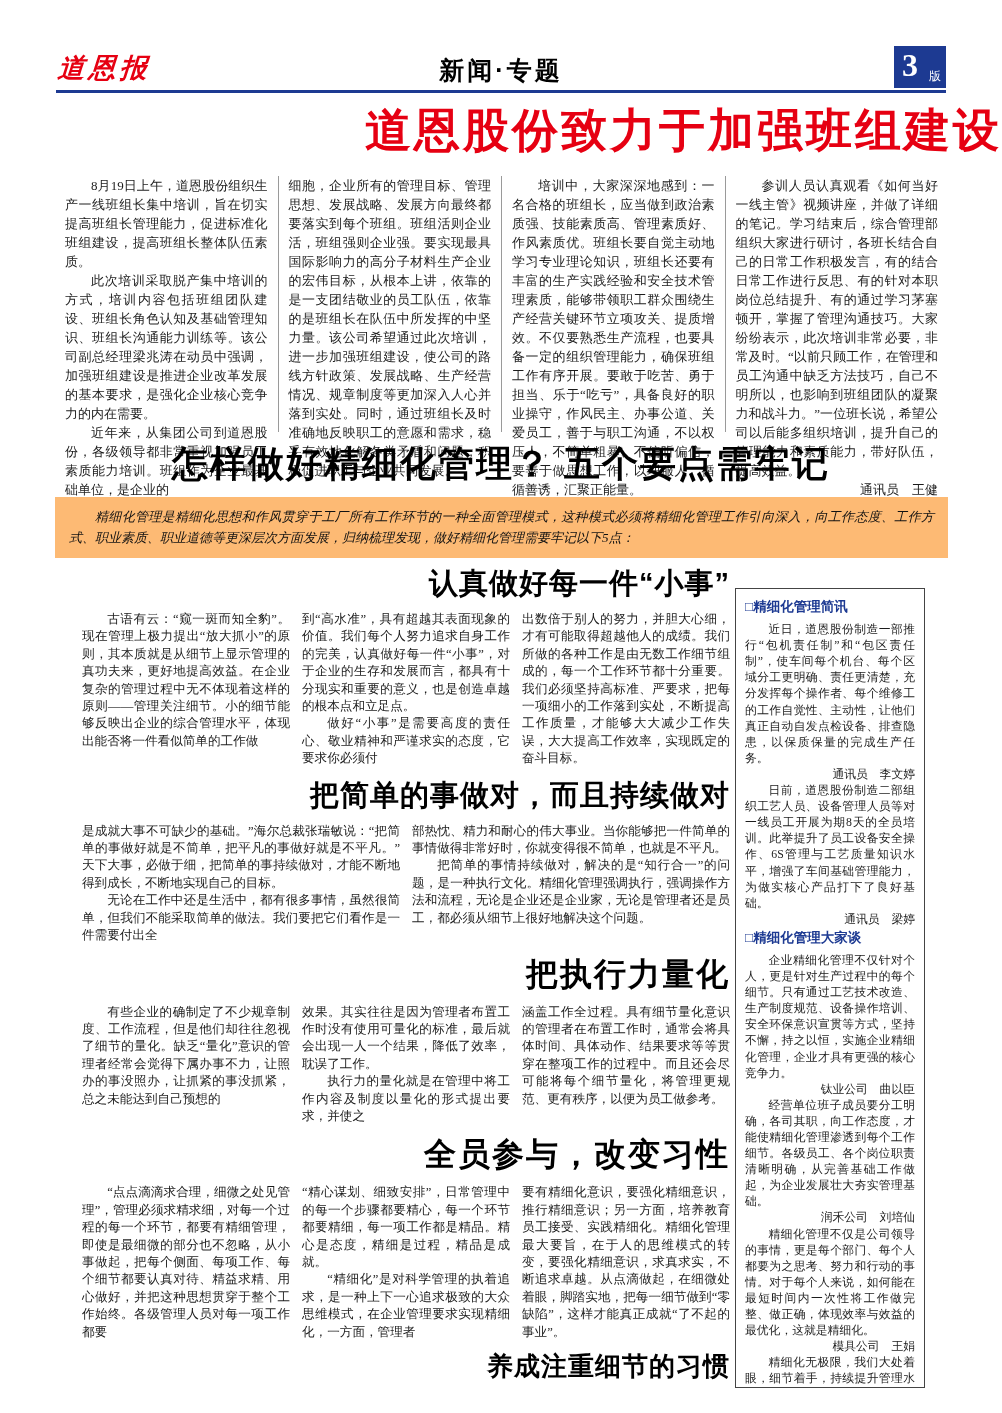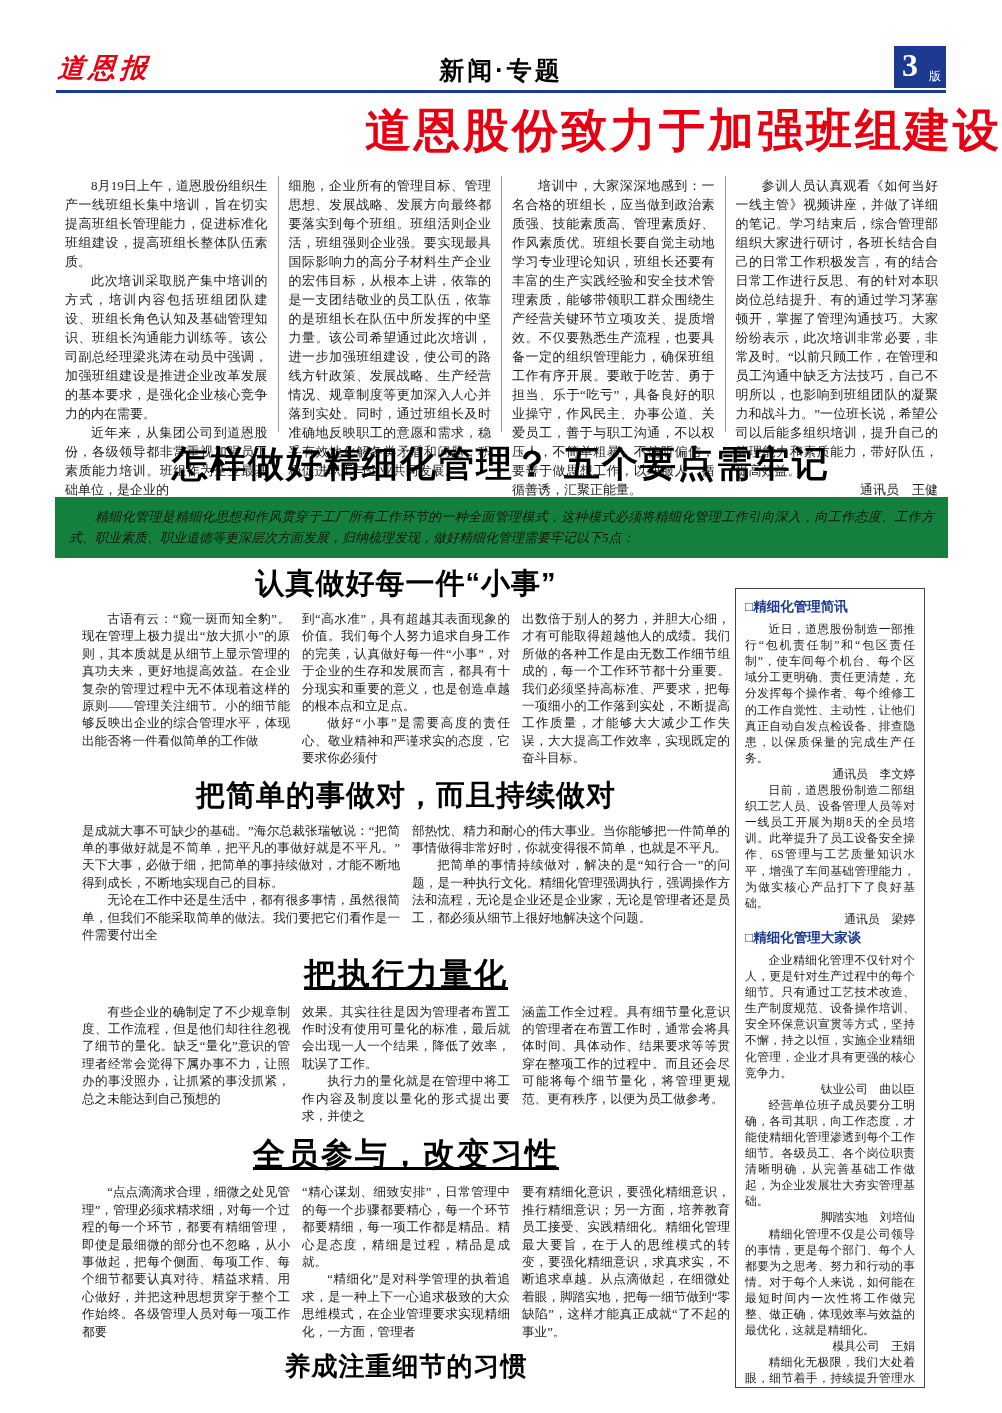--- a/index.html
+++ b/index.html
@@ -17,27 +17,27 @@
   .rule{position:absolute;left:56px;right:56px;top:90px;height:3px;background:#1d3a92;}
   
   .headline-main{position:absolute;left:0;right:0;top:100px;text-align:right;color:#e60012;
         font-family:"Liberation Sans", sans-serif;font-weight:bold;font-size:46px;letter-spacing:3px;}
   .article1{position:absolute;left:55px;top:176px;width:893px;height:256px;display:flex;}
   .a1col{flex:1;padding:0 10px;font-size:13px;line-height:19px;text-align:justify;}
   .a1col + .a1col{border-left:1px solid #9a9a9a;}
   
   .headline-sub{position:absolute;left:0;right:0;top:440px;text-align:center;color:#000;
         font-family:"Liberation Sans", sans-serif;font-weight:bold;font-size:36px;letter-spacing:2px;}
-  .intro{position:absolute;left:55px;top:497px;width:865px;background:#15803d;padding:9px 14px 10px;
+  .intro{position:absolute;left:55px;top:497px;width:865px;background:#fdba74;padding:9px 14px 10px;
         font-style:italic;font-size:13px;line-height:21px;text-align:justify;text-indent:2em;color:#111;}
   .left-content{position:absolute;left:82px;top:556px;width:648px;}
   .section{margin-bottom:6px;}
-  .sec-heading{text-align:center;font-family:"Liberation Sans", sans-serif;font-weight:bold;color:#000;margin:8px 0 7px;}
+  .sec-heading{text-align:right;font-family:"Liberation Sans", sans-serif;font-weight:bold;color:#000;margin:8px 0 7px;}
   .h-s1,.h-s2{font-size:29px;letter-spacing:1px;}
-  .h-s3,.h-s4{font-size:32px;letter-spacing:2px;text-decoration:underline;}
+  .h-s3,.h-s4{font-size:32px;letter-spacing:2px;}
   .h-s5{font-size:26px;letter-spacing:1px;}
   .cols{display:flex;gap:12px;}
   .col{flex:1;font-size:12.6px;line-height:17.4px;text-align:justify;}
   p.para{margin:0;text-indent:2em;}
   p.cont{text-indent:0;}
   .byline{text-align:right;margin:0;}
   
   .sidebar{position:absolute;left:735px;top:588px;width:190px;height:800px;border:1px solid #444;
         padding:7px 9px;box-sizing:border-box;font-size:11.8px;line-height:16.1px;text-align:justify;overflow:hidden;}
   .sb-title{color:#1d3a92;font-family:"Liberation Sans", sans-serif;font-weight:bold;font-size:13.5px;margin:3px 0 6px;}
@@ -163,21 +163,21 @@
     </div>
 
     <div class="sb-title">□精细化管理大家谈</div>
 
     <div class="sb-item">
       <p>企业精细化管理不仅针对个人，更是针对生产过程中的每个细节。只有通过工艺技术改造、生产制度规范、设备操作培训、安全环保意识宣贯等方式，坚持不懈，持之以恒，实施企业精细化管理，企业才具有更强的核心竞争力。</p>
       <p class="sb-sig">钛业公司　曲以臣</p>
     </div>
     <div class="sb-item">
       <p>经营单位班子成员要分工明确，各司其职，向工作态度，才能使精细化管理渗透到每个工作细节。各级员工、各个岗位职责清晰明确，从完善基础工作做起，为企业发展壮大夯实管理基础。</p>
-      <p class="sb-sig">脚踏实地　刘培仙</p>
+      <p class="sb-sig">润禾公司　刘培仙</p>
     </div>
     <div class="sb-item">
       <p>精细化管理不仅是公司领导的事情，更是每个部门、每个人都要为之思考、努力和行动的事情。对于每个人来说，如何能在最短时间内一次性将工作做完整、做正确，体现效率与效益的最优化，这就是精细化。</p>
       <p class="sb-sig">模具公司　王娟</p>
     </div>
     <div class="sb-item">
       <p>精细化无极限，我们大处着眼，细节着手，持续提升管理水平。善于有效运用文化精华、技术精华、智慧精华等来指导、促进企业的发展。</p>
 
     </div>
 

